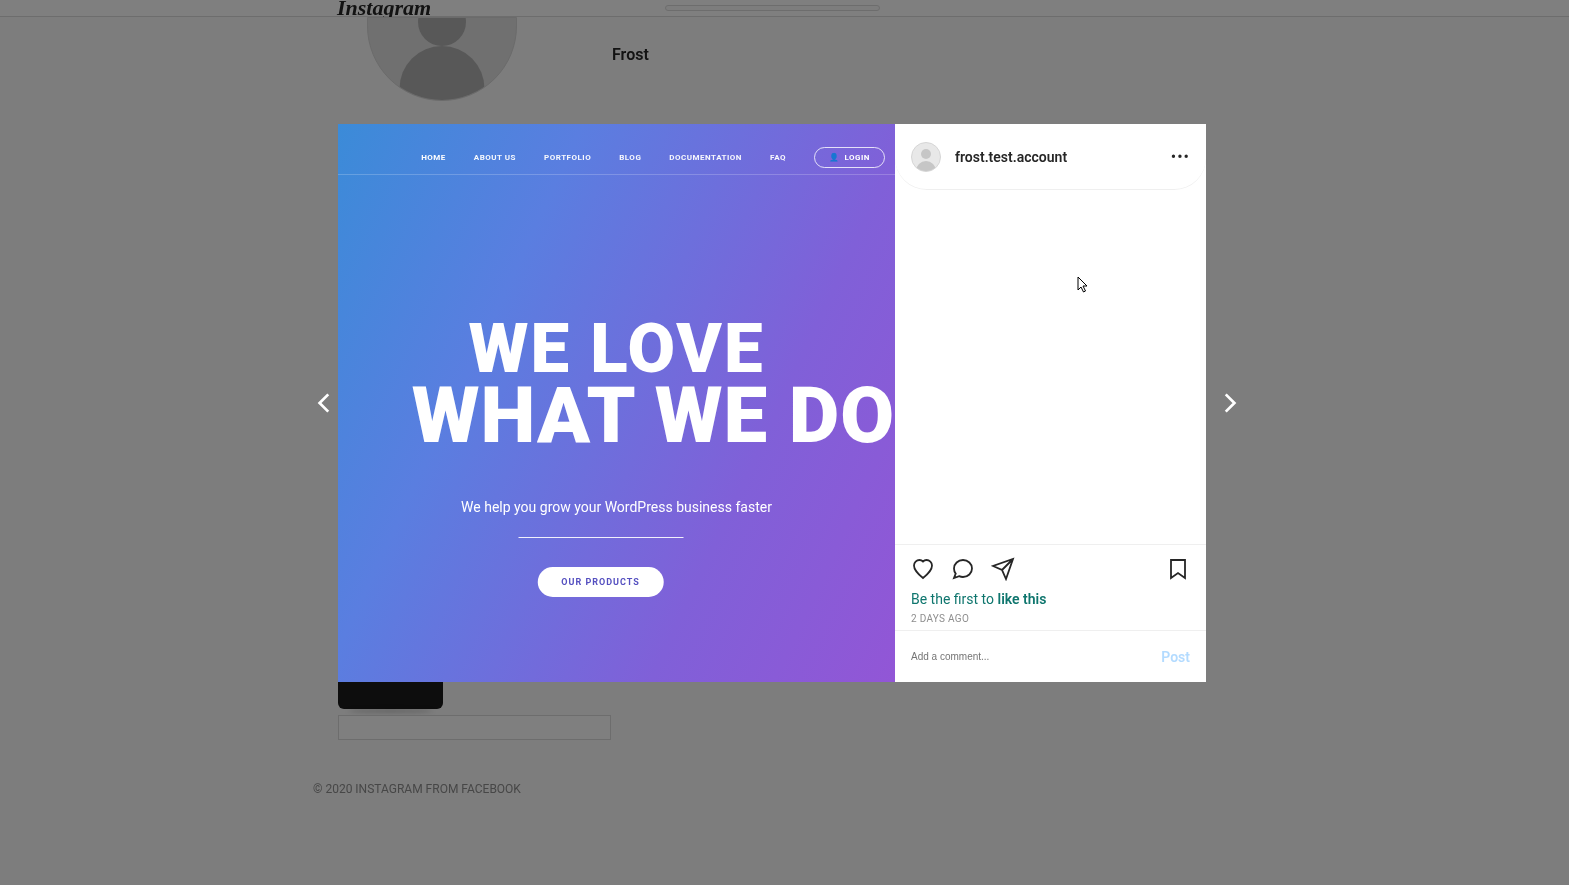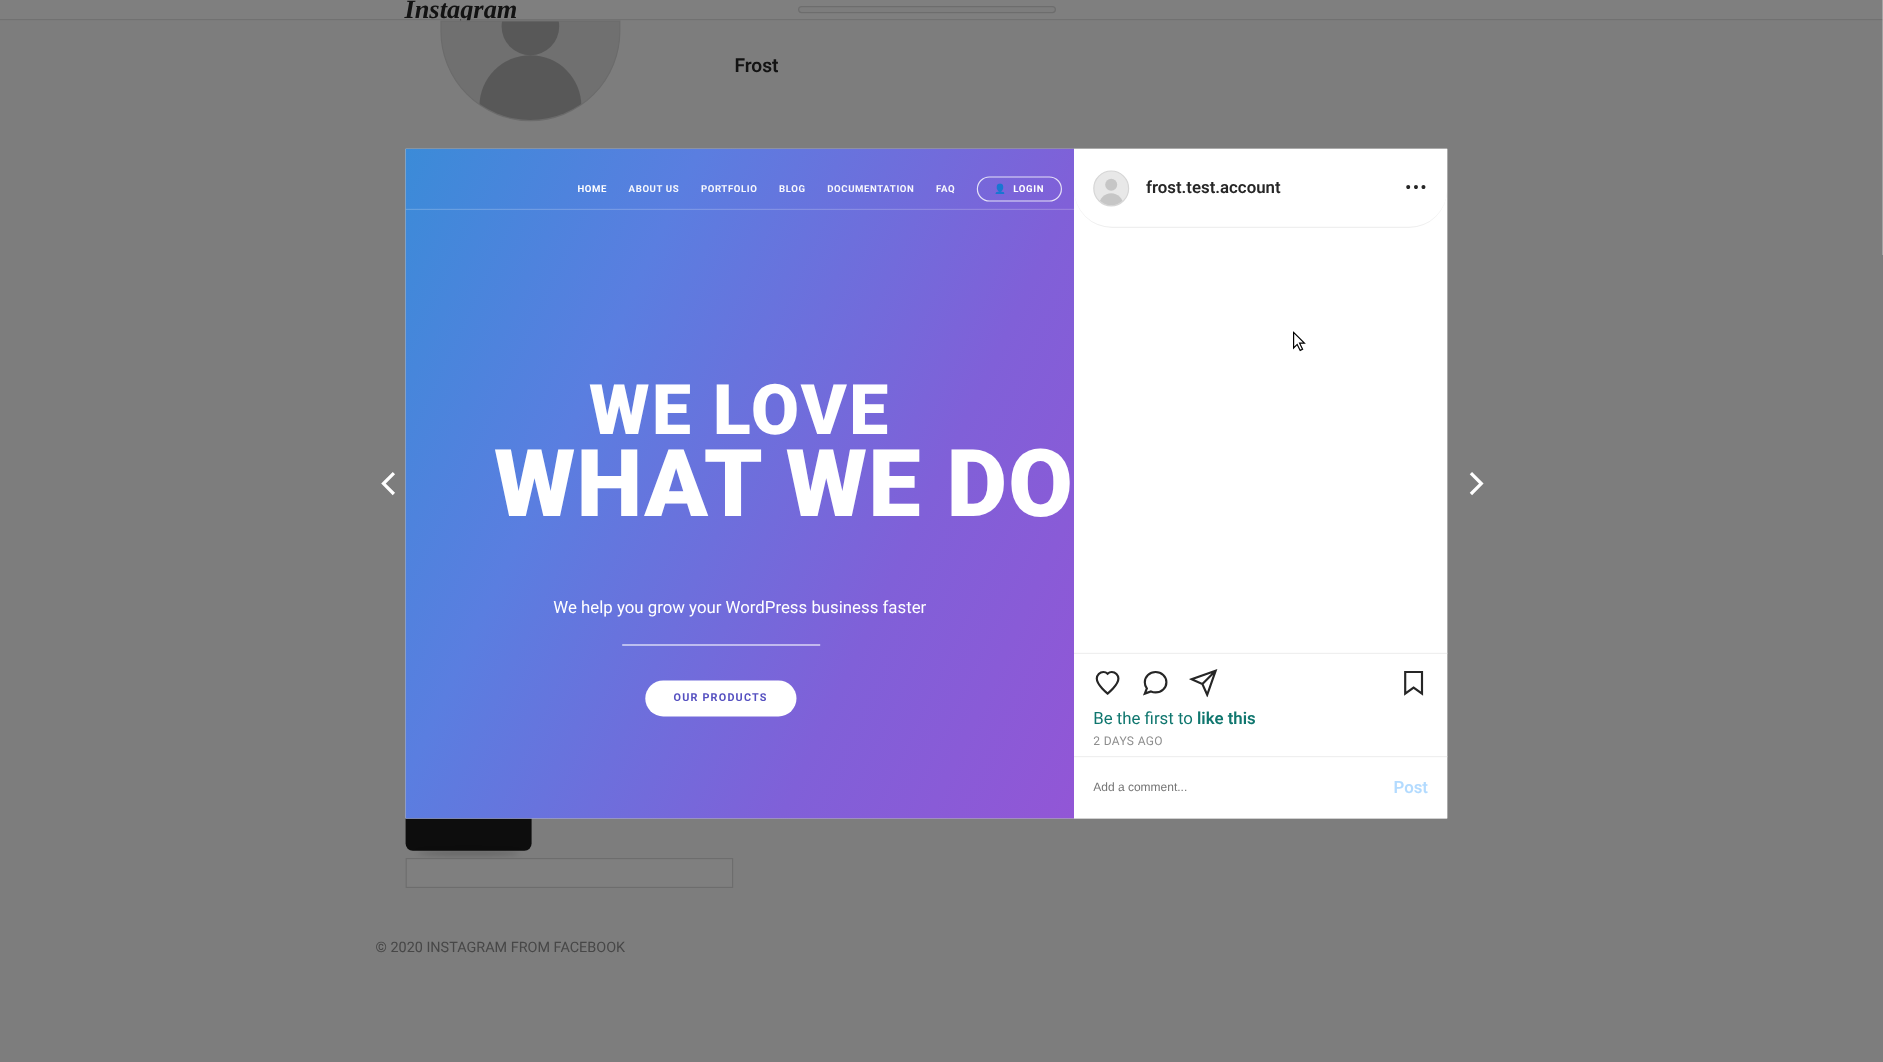--- a/index.html
+++ b/index.html
@@ -169,21 +169,21 @@
       position: relative;
       color: #fff;
       overflow: hidden;
     }
     .post-nav {
       position: absolute;
       top: 23px;
       right: 10px;
       display: flex;
       align-items: center;
-      gap: 18px;
+      gap: 28px;
       font-size: 8px;
       font-weight: 700;
       letter-spacing: 0.5px;
     }
     .post-nav-item { opacity: 0.95; }
     .post-nav-item.active { opacity: 1; }
     .login-btn {
       border: 1px solid rgba(255,255,255,0.8);
       border-radius: 14px;
       padding: 5px 14px;
@@ -201,21 +201,21 @@
     }
     .hero-title {
       position: absolute;
       top: 190px;
       left: 0;
       width: 100%;
       text-align: center;
       font-weight: 900;
       letter-spacing: 2px;
     }
-    .hero-line1 { font-size: 58px; line-height: 1; }
+    .hero-line1 { font-size: 69px; line-height: 1; }
     .hero-line2 { font-size: 78px; line-height: 1.05; margin-top: -8px; letter-spacing: 1px; text-align: right; }
     .hero-sub {
       position: absolute;
       top: 375px;
       width: 100%;
       text-align: center;
       font-size: 14px;
       font-weight: 400;
     }
     .hero-underline {

